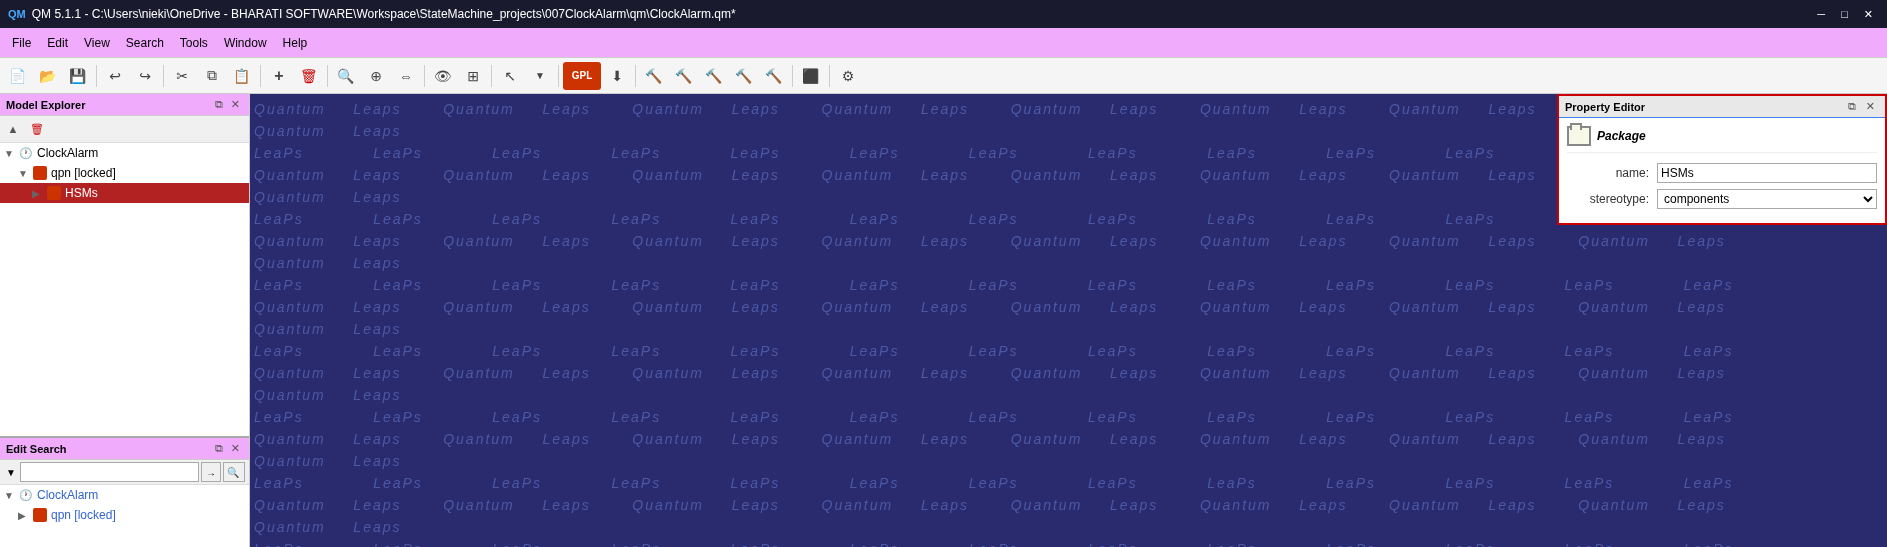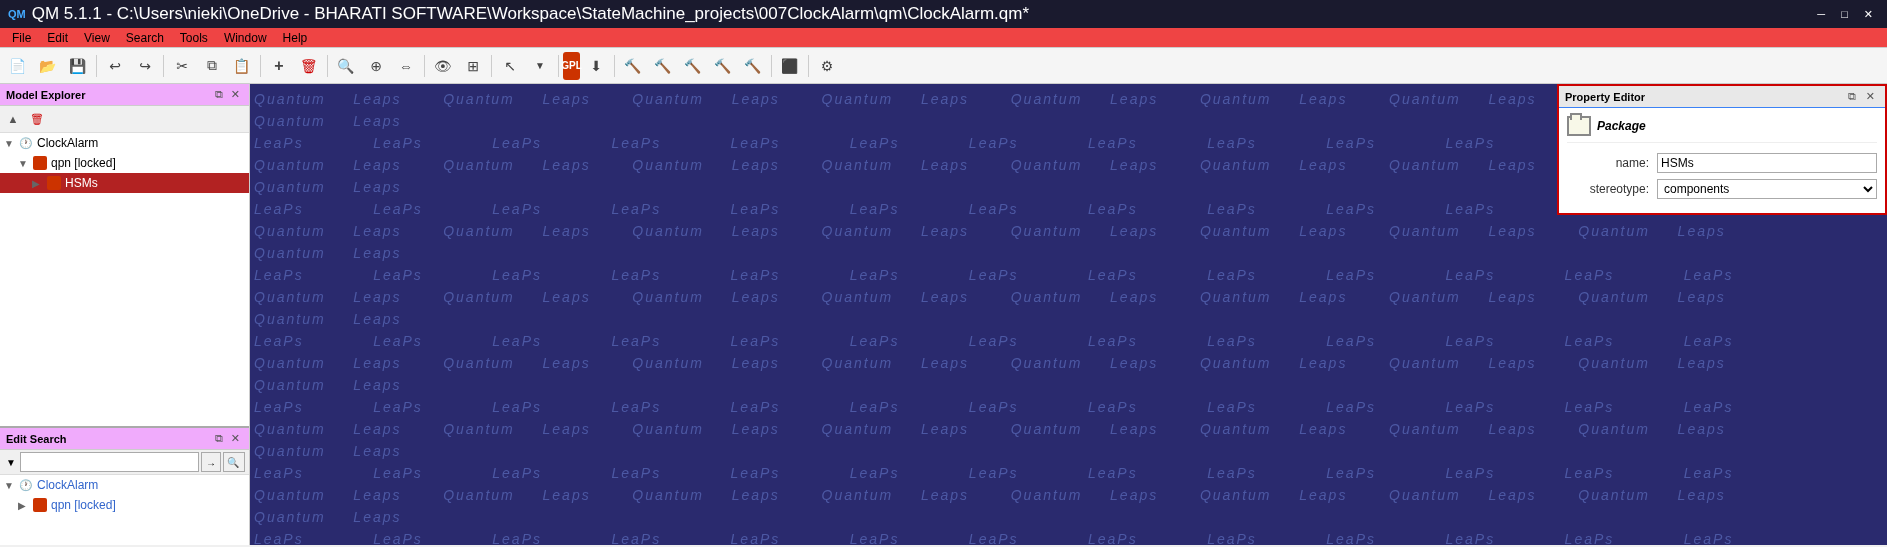--- a/index.html
+++ b/index.html
@@ -36,22 +36,22 @@
       background: none;
       border: none;
       color: #fff;
       font-size: 11px;
       cursor: pointer;
       padding: 2px 6px;
     }
 
     
     .menu-bar {
-      background: #ef4444;
-      height: 20px;
+      background: #f0abfc;
+      height: 30px;
       display: flex;
       align-items: center;
       border-bottom: 1px solid #ccc;
       padding: 0 4px;
     }
     .menu-item {
       padding: 2px 8px;
       cursor: pointer;
       font-size: 12px;
       color: #000;
@@ -370,21 +370,21 @@
     
     .indent-1 { padding-left: 18px; }
     .indent-2 { padding-left: 32px; }
   </style>
 </head>
 <body>
 
 <div class="title-bar">
   <div class="title-bar-left">
     <span style="font-size:11px;font-weight:bold;color:#4af;">QM</span>
-    <span style="font-size:17px;">QM 5.1.1 - C:\Users\nieki\OneDrive - BHARATI SOFTWARE\Workspace\StateMachine_projects\007ClockAlarm\qm\ClockAlarm.qm*</span>
+    <span style="font-size:12px;">QM 5.1.1 - C:\Users\nieki\OneDrive - BHARATI SOFTWARE\Workspace\StateMachine_projects\007ClockAlarm\qm\ClockAlarm.qm*</span>
   </div>
   <div class="title-bar-controls">
     <button class="title-bar-btn">─</button>
     <button class="title-bar-btn">□</button>
     <button class="title-bar-btn">✕</button>
   </div>
 </div>
 
 <div class="menu-bar">
   <span class="menu-item">File</span>
@@ -414,21 +414,21 @@
   <button class="toolbar-btn" title="Search">🔍</button>
   <button class="toolbar-btn" title="Fit">⊕</button>
   <button class="toolbar-btn" title="Zoom">⇔</button>
   <div class="toolbar-separator"></div>
   <button class="toolbar-btn" title="View">👁</button>
   <button class="toolbar-btn" title="Grid">⊞</button>
   <div class="toolbar-separator"></div>
   <button class="toolbar-btn" title="Select Arrow">↖</button>
   <button class="toolbar-btn" title="Select Dropdown" style="font-size:10px;">▼</button>
   <div class="toolbar-separator"></div>
-  <button class="toolbar-btn" title="GPL" style="background:#cc3300;color:#fff;font-size:10px;font-weight:bold;width:17px;border-radius:3px;">GPL</button>
+  <button class="toolbar-btn" title="GPL" style="background:#cc3300;color:#fff;font-size:10px;font-weight:bold;width:38px;border-radius:3px;">GPL</button>
   <button class="toolbar-btn" title="Export">⬇</button>
   <div class="toolbar-separator"></div>
   <button class="toolbar-btn" title="Tool 1">🔨</button>
   <button class="toolbar-btn" title="Tool 2">🔨</button>
   <button class="toolbar-btn" title="Tool 3">🔨</button>
   <button class="toolbar-btn" title="Tool 4">🔨</button>
   <button class="toolbar-btn" title="Tool 5">🔨</button>
   <div class="toolbar-separator"></div>
   <button class="toolbar-btn" title="Stop" style="color:#cc0000;">⬛</button>
   <div class="toolbar-separator"></div>

